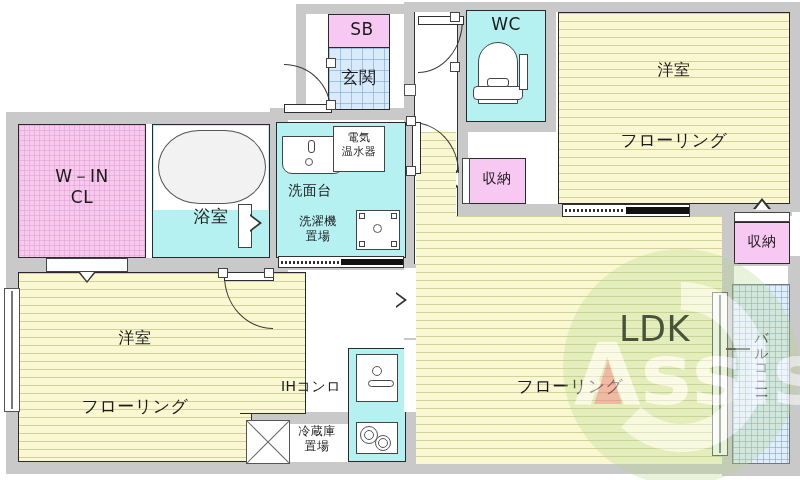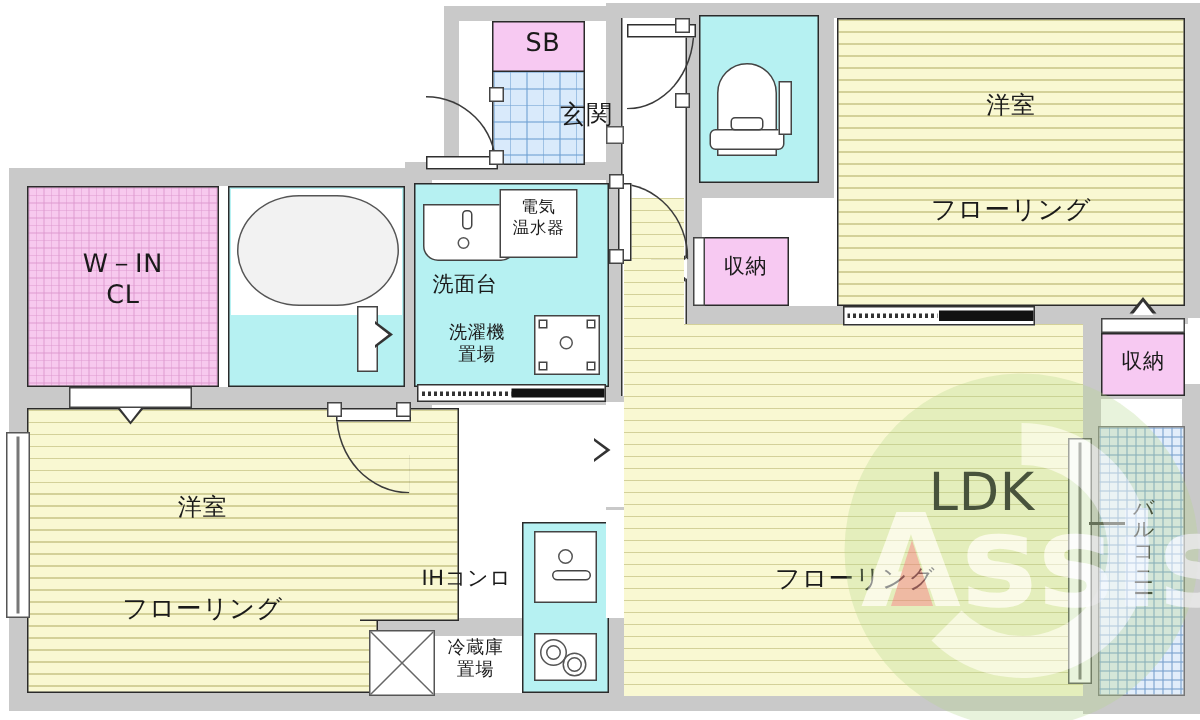--- a/index.html
+++ b/index.html
@@ -132,20 +132,21 @@
   <div class="wall" style="left:240px;top:412px;width:110px;height:12px;"></div>
   <div class="wall" style="left:344px;top:412px;width:72px;height:12px;"></div>
 
   <div class="room pinkcl" style="left:18px;top:124px;width:128px;height:134px;"></div>
   <div class="lbl mid" style="left:18px;top:166px;width:128px;">W－IN
 CL</div>
 
   <div class="room water" style="left:152px;top:124px;width:118px;height:134px;"></div>
   <div class="plainbox white" style="left:154px;top:126px;width:114px;height:84px;"></div>
   <div class="tub" style="left:158px;top:130px;width:108px;height:74px;"></div>
+  <div class="lbl mid" style="left:152px;top:206px;width:118px;">浴室</div>
 
   <div class="room water" style="left:276px;top:122px;width:130px;height:136px;"></div>
 
   <div class="fx" style="left:282px;top:136px;width:62px;height:38px;border-radius:0 0 10px 10px;"></div>
   <div class="fx r" style="left:308px;top:140px;width:7px;height:13px;"></div>
   <div class="circ" style="left:305px;top:158px;width:6px;height:6px;"></div>
 
   <div class="fx" style="left:333px;top:126px;width:52px;height:46px;"></div>
   <div class="lbl tiny" style="left:333px;top:131px;width:52px;">電気
 温水器</div>
@@ -157,26 +158,27 @@
   <div class="fx" style="left:391px;top:213px;width:6px;height:6px;"></div>
   <div class="fx" style="left:359px;top:241px;width:6px;height:6px;"></div>
   <div class="fx" style="left:391px;top:241px;width:6px;height:6px;"></div>
   <div class="lbl xs" style="left:282px;top:214px;width:72px;">洗濯機
 置場</div>
 
   <div class="room pinkplain" style="left:328px;top:14px;width:62px;height:34px;"></div>
   <div class="lbl mid" style="left:328px;top:19px;width:68px;">SB</div>
 
   <div class="room tile" style="left:328px;top:48px;width:62px;height:62px;border-top:none;"></div>
-  <div class="lbl mid" style="left:328px;top:67px;width:62px;padding-left:32px;">玄関</div>
+  <div class="lbl mid" style="left:328px;top:67px;width:62px;">玄関</div>
 
   <div class="room flooring" style="left:414px;top:12px;width:44px;height:252px;border:none;"></div>
   <div class="plainbox" style="left:414px;top:12px;width:44px;height:252px;border-left:1.2px solid #333;border-right:1.2px solid #333;box-sizing:border-box;"></div>
 
   <div class="room water" style="left:466px;top:10px;width:80px;height:112px;"></div>
+  <div class="lbl mid" style="left:466px;top:14px;width:80px;">WC</div>
   <div class="fx" style="left:478px;top:42px;width:40px;height:62px;border-radius:20px 20px 0 0;"></div>
   <div class="fx" style="left:473px;top:86px;width:50px;height:14px;border-radius:4px;"></div>
   <div class="fx" style="left:487px;top:78px;width:22px;height:9px;border-radius:3px;"></div>
   <div class="fx" style="left:519px;top:54px;width:9px;height:36px;"></div>
 
   <div class="room flooring" style="left:558px;top:12px;width:232px;height:192px;"></div>
   <div class="lbl big" style="left:558px;top:60px;width:232px;">洋室</div>
   <div class="lbl mid" style="left:558px;top:130px;width:232px;">フローリング</div>
 
   <div class="room pinkplain" style="left:468px;top:158px;width:58px;height:46px;"></div>

